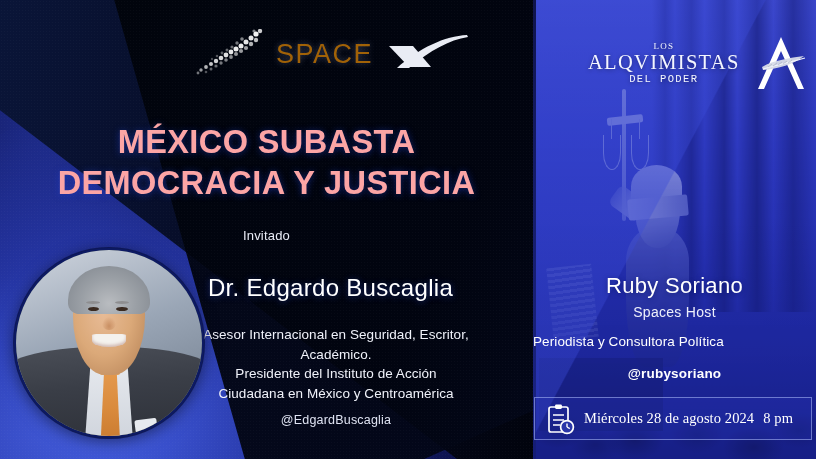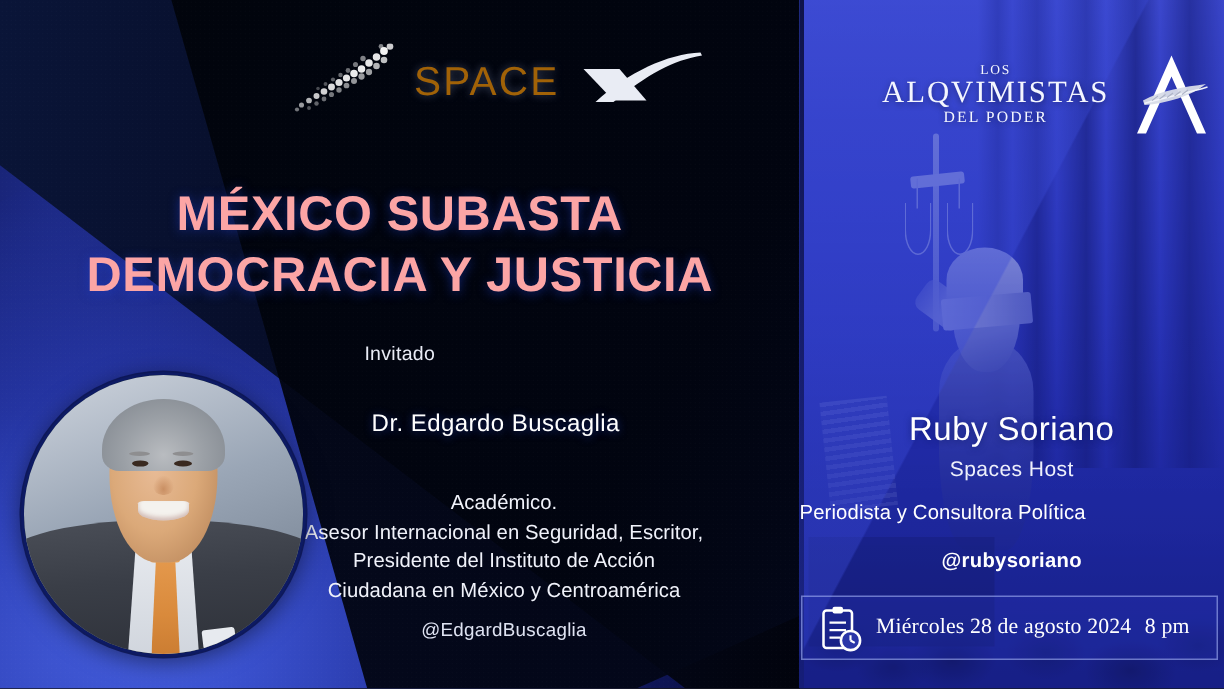--- a/index.html
+++ b/index.html
@@ -111,21 +111,21 @@
     letter-spacing: .2px;
   }
 
   
   .guest-name {
     position: absolute;
     left: 128px; top: 274px;
     width: 405px;
     text-align: center;
     color: #ffffff;
-    font-size: 16px;
+    font-size: 24px;
     font-weight: 400;
     letter-spacing: .3px;
     text-shadow: 0 1px 6px rgba(40,70,210,.5);
   }
 
   
   .guest-bio {
     position: absolute;
     left: 140px; top: 325px;
     width: 392px;
@@ -349,21 +349,21 @@
   }
   .alq-text {
     text-align: center;
     color: #f4f6ff;
     line-height: 1;
     flex: 1 1 auto;
     text-shadow: 0 1px 4px rgba(0,0,0,.4);
   }
   .alq-los { font-size: 9px; letter-spacing: 1.2px; font-family: "Liberation Serif", serif; display: block; }
   .alq-main { font-size: 20.5px; letter-spacing: 1.3px; font-family: "Liberation Serif", serif; display: block; margin-top: 1px; }
-  .alq-sub { font-size: 10.5px; letter-spacing: 1.4px; font-family: Liberation Serif, serif; display: block; margin-top: 2px; }
+  .alq-sub { font-size: 10.5px; letter-spacing: 1.4px; font-family: Liberation Mono, monospace; display: block; margin-top: 2px; }
   .alq-mark { width: 62px; height: 58px; flex: 0 0 auto; }
 
   
   .host-name {
     position: absolute;
     left: 533px; top: 273px;
     width: 283px;
     text-align: center;
     color: #ffffff;
     font-size: 22px;
@@ -483,22 +483,22 @@
   <div class="title">
     <span class="l1">MÉXICO SUBASTA</span>
     <span class="l2">DEMOCRACIA Y JUSTICIA</span>
   </div>
 
   <div class="invitado">Invitado</div>
 
   <div class="guest-name">Dr. Edgardo Buscaglia</div>
 
   <div class="guest-bio">
+    <span class="line">Asesor Internacional en Seguridad, Escritor,</span>
     <span class="line">Académico.</span>
-    <span class="line">Asesor Internacional en Seguridad, Escritor,</span>
     <span class="line">Presidente del Instituto de Acción</span>
     <span class="line">Ciudadana en México y Centroamérica</span>
   </div>
   <div class="guest-handle">@EdgardBuscaglia</div>
 
   <div class="portrait-wrap">
     <div class="portrait-photo">
       <div class="pp-bg"></div>
       <div class="pp-suit"></div>
       <div class="pp-shirt"></div>

